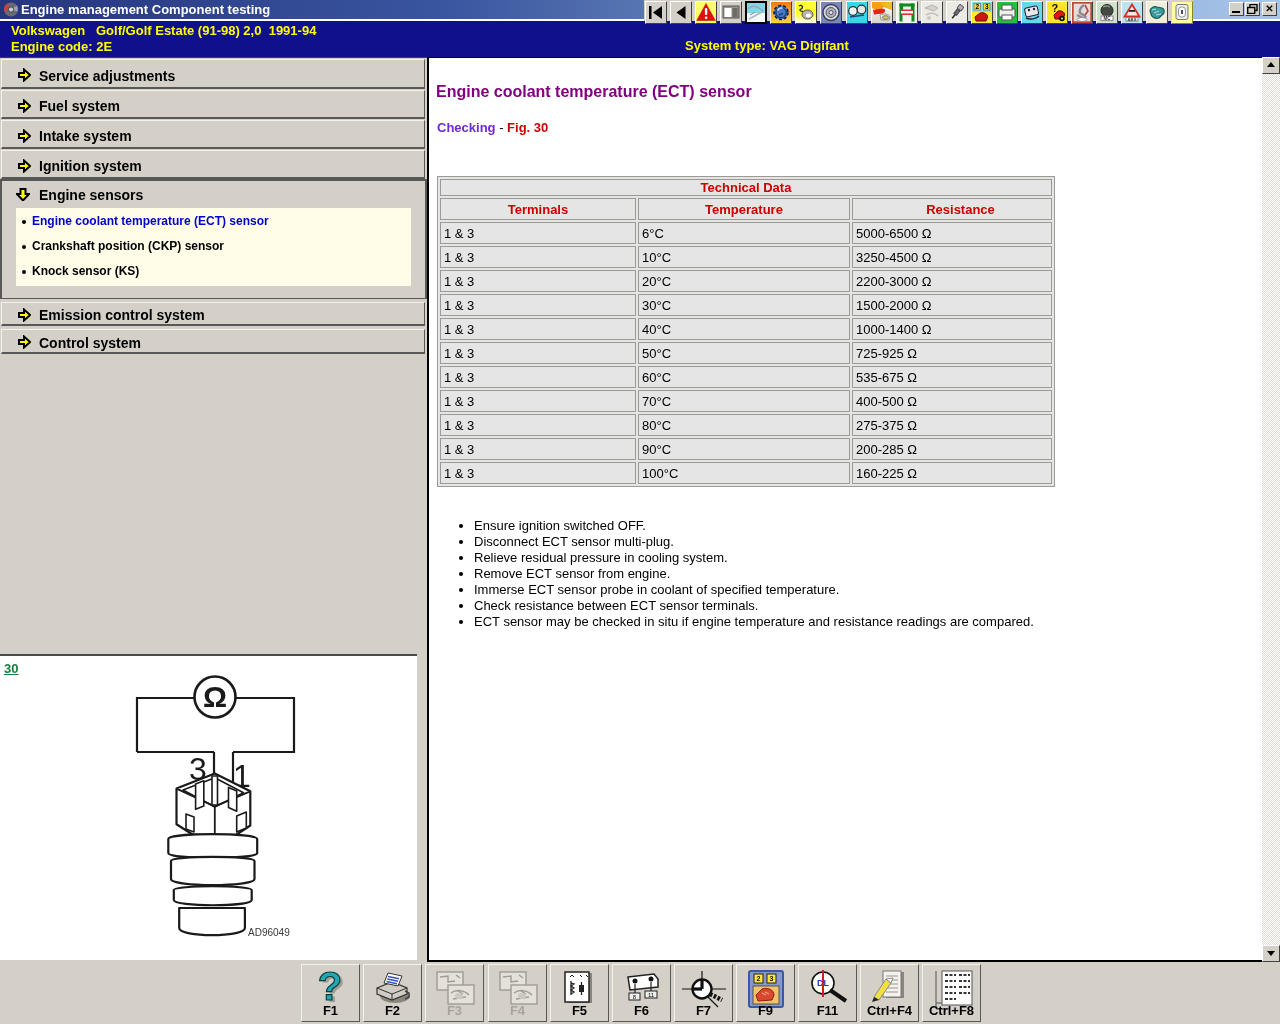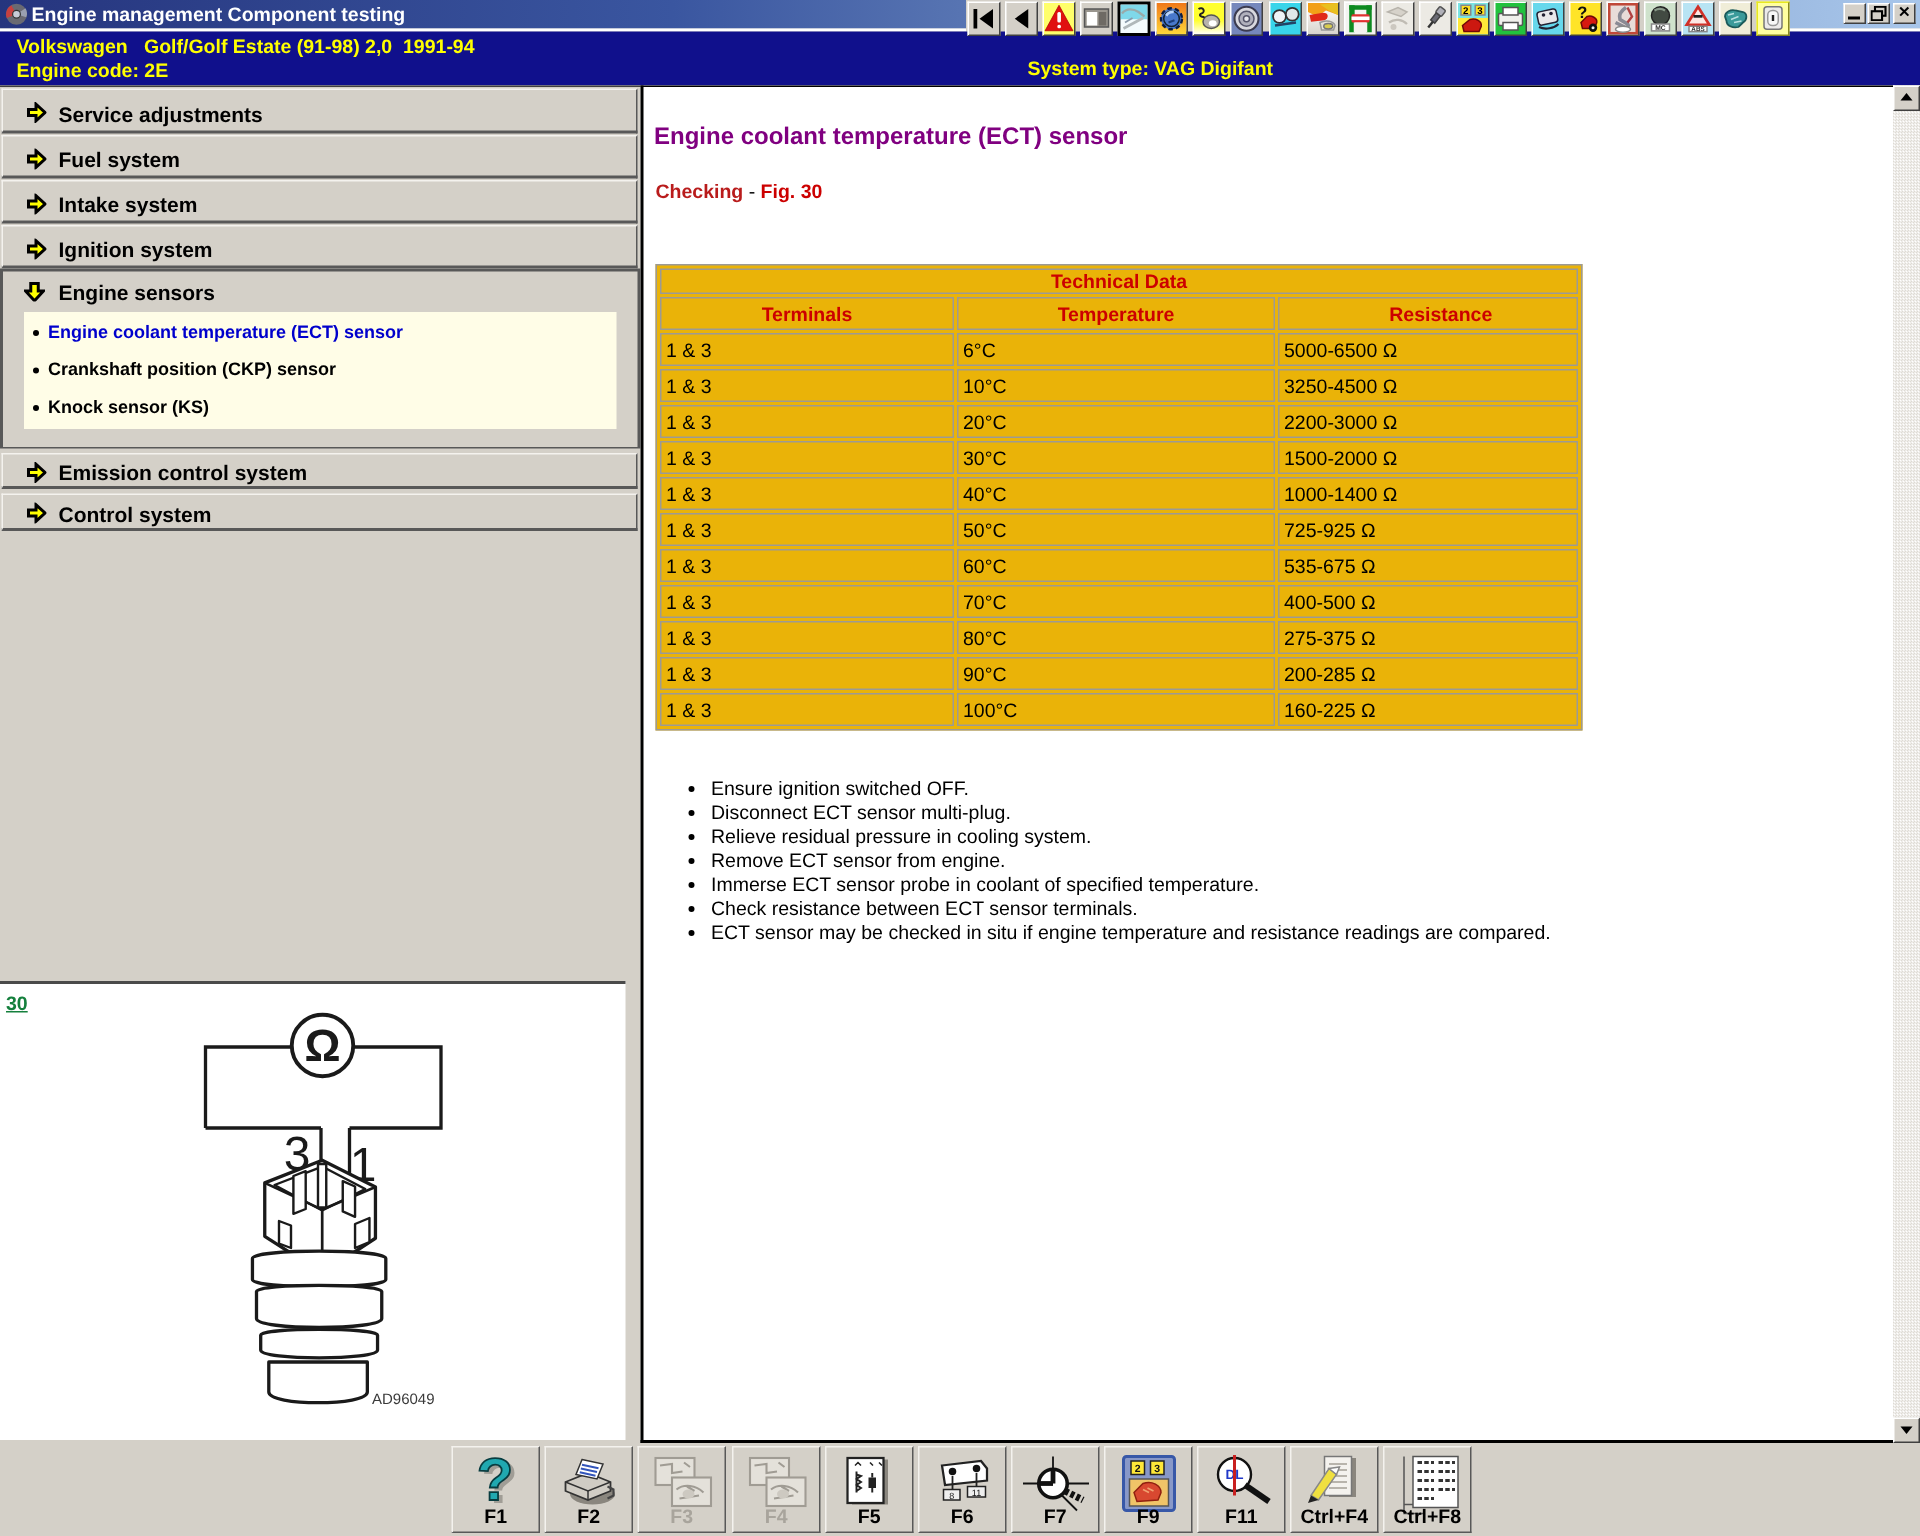--- a/index.html
+++ b/index.html
@@ -34,23 +34,23 @@
 .citem { position:absolute; left:16px; font-weight:bold; font-size:12px; white-space:nowrap; }
 .cdot { position:absolute; left:6px; width:4px; height:4px; border-radius:2px; background:#000; }
 
 #figpanel { position:absolute; left:0; top:654px; width:417px; height:306px; background:#fff; border-top:2px solid #4a4a4a; }
 #fignum { position:absolute; left:4px; top:5px; color:#15803d; font-weight:bold; font-size:13px;text-decoration:underline; }
 
 
 #content { position:absolute; left:427px; top:57px; width:835px; height:905px; background:#fff; border-left:2px solid #000; border-top:1px solid #000; border-bottom:2px solid #000; }
 #ctitle { position:absolute; left:7px; top:25px; color:#800080; font-size:16px; font-weight:bold; }
 #chk { position:absolute; left:8px; top:62px; font-size:13px; font-weight:bold; }
-#chk .b { color:#b91c1c; } #chk .d { color:#000; font-weight:normal;} #chk .r { color:#cc0000; }
-
-#ttable { position:absolute; left:8px; top:118px; border-collapse:separate; border-spacing:2px; background:#eab308; border:1px solid #9c9a94; }
+#chk .b { color:#6d28d9; } #chk .d { color:#000; font-weight:normal;} #chk .r { color:#cc0000; }
+
+#ttable { position:absolute; left:8px; top:118px; border-collapse:separate; border-spacing:2px; background:#e5e5e5; border:1px solid #9c9a94; }
 #ttable td { border:1px solid #9c9a94; font-size:13px; height:22px; padding:0 3px; }
 #ttable td.hd { color:#cc0000; font-weight:bold; text-align:center; }
 #ttable td.c1 { width:196px; } #ttable td.c2 { width:212px; } #ttable td.c3 { width:200px;padding-left:20px; }
 #ttable td.cap { height:16px; }
 
 #blist { position:absolute; left:28px; top:460px; font-size:13px; color:#000; }
 #blist div { height:16px; position:relative; padding-left:17px; white-space:nowrap; }
 #blist div:before { content:""; position:absolute; left:2px; top:6px; width:4px; height:4px; border-radius:2px; background:#000; }
 
 

